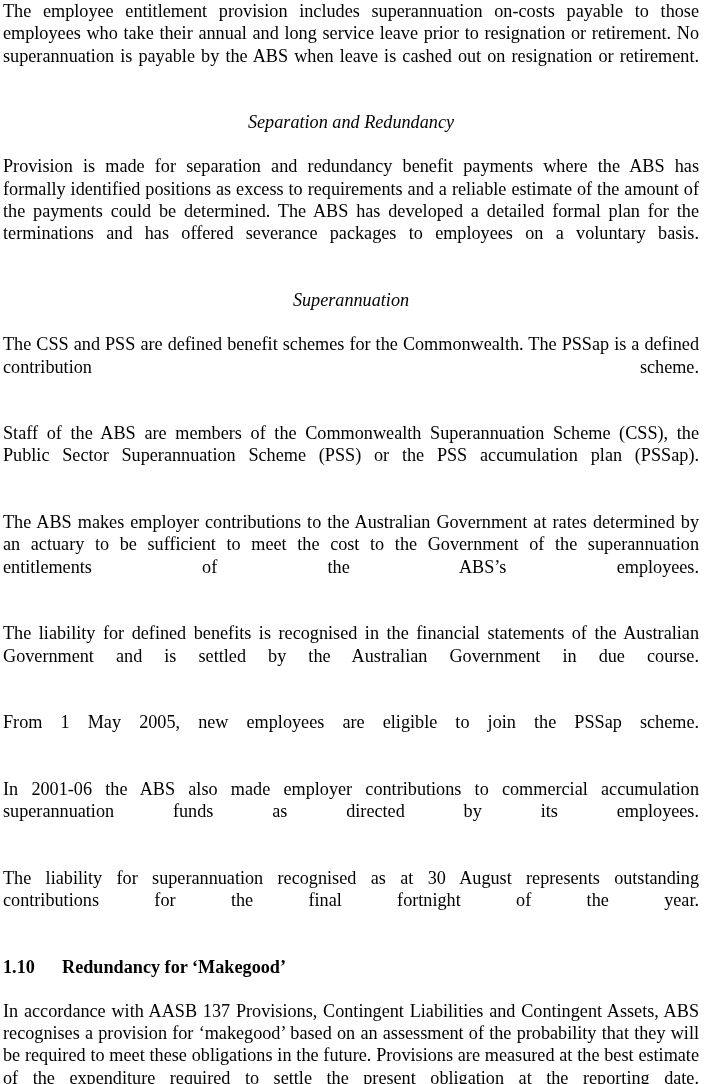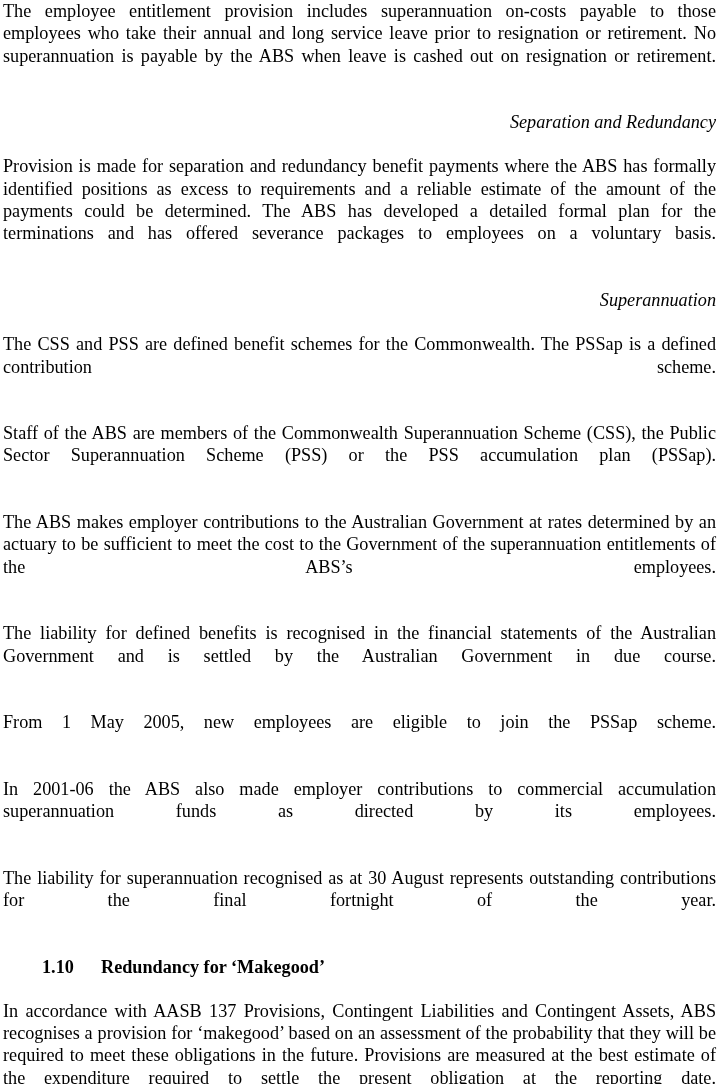--- a/index.html
+++ b/index.html
@@ -13,52 +13,51 @@
     font-family: "Liberation Serif", "DejaVu Serif", serif;
     color: #000000;
     overflow: hidden;
   }
   #page {
     position: relative;
     width: 719px;
     height: 876px;
     background: #ffffff;
     box-sizing: border-box;
-    padding: 0px 3px 0px 3px;
+    padding: 0px 20px 0px 3px;
   }
   .para {
     font-size: 18.2px;
     line-height: 22.3px;
     text-align: justify;
     text-justify: inter-word;
     margin: 0 0 22px 0;
     -webkit-hyphens: none;
     hyphens: none;
     word-spacing: 0.1px;
   }
   .subhead {
     font-size: 18.2px;
     line-height: 22.3px;
     font-style: italic;
     font-weight: normal;
-    text-align: right;
+    text-align: center;
     margin: 0 0 22px 0;
   }
   .numhead {
     font-size: 18.2px;
     line-height: 22.3px;
     font-weight: bold;
     text-align: left;
     margin: 0 0 22px 0;
     white-space: pre;
   }
   .numhead .num {
     display: inline-block;
     width: 59px;
-    margin-left: 39px;
   }
   
   .para::after {
     content: "";
     display: inline-block;
     width: 100%;
   }
 </style>
 </head>
 <body>

